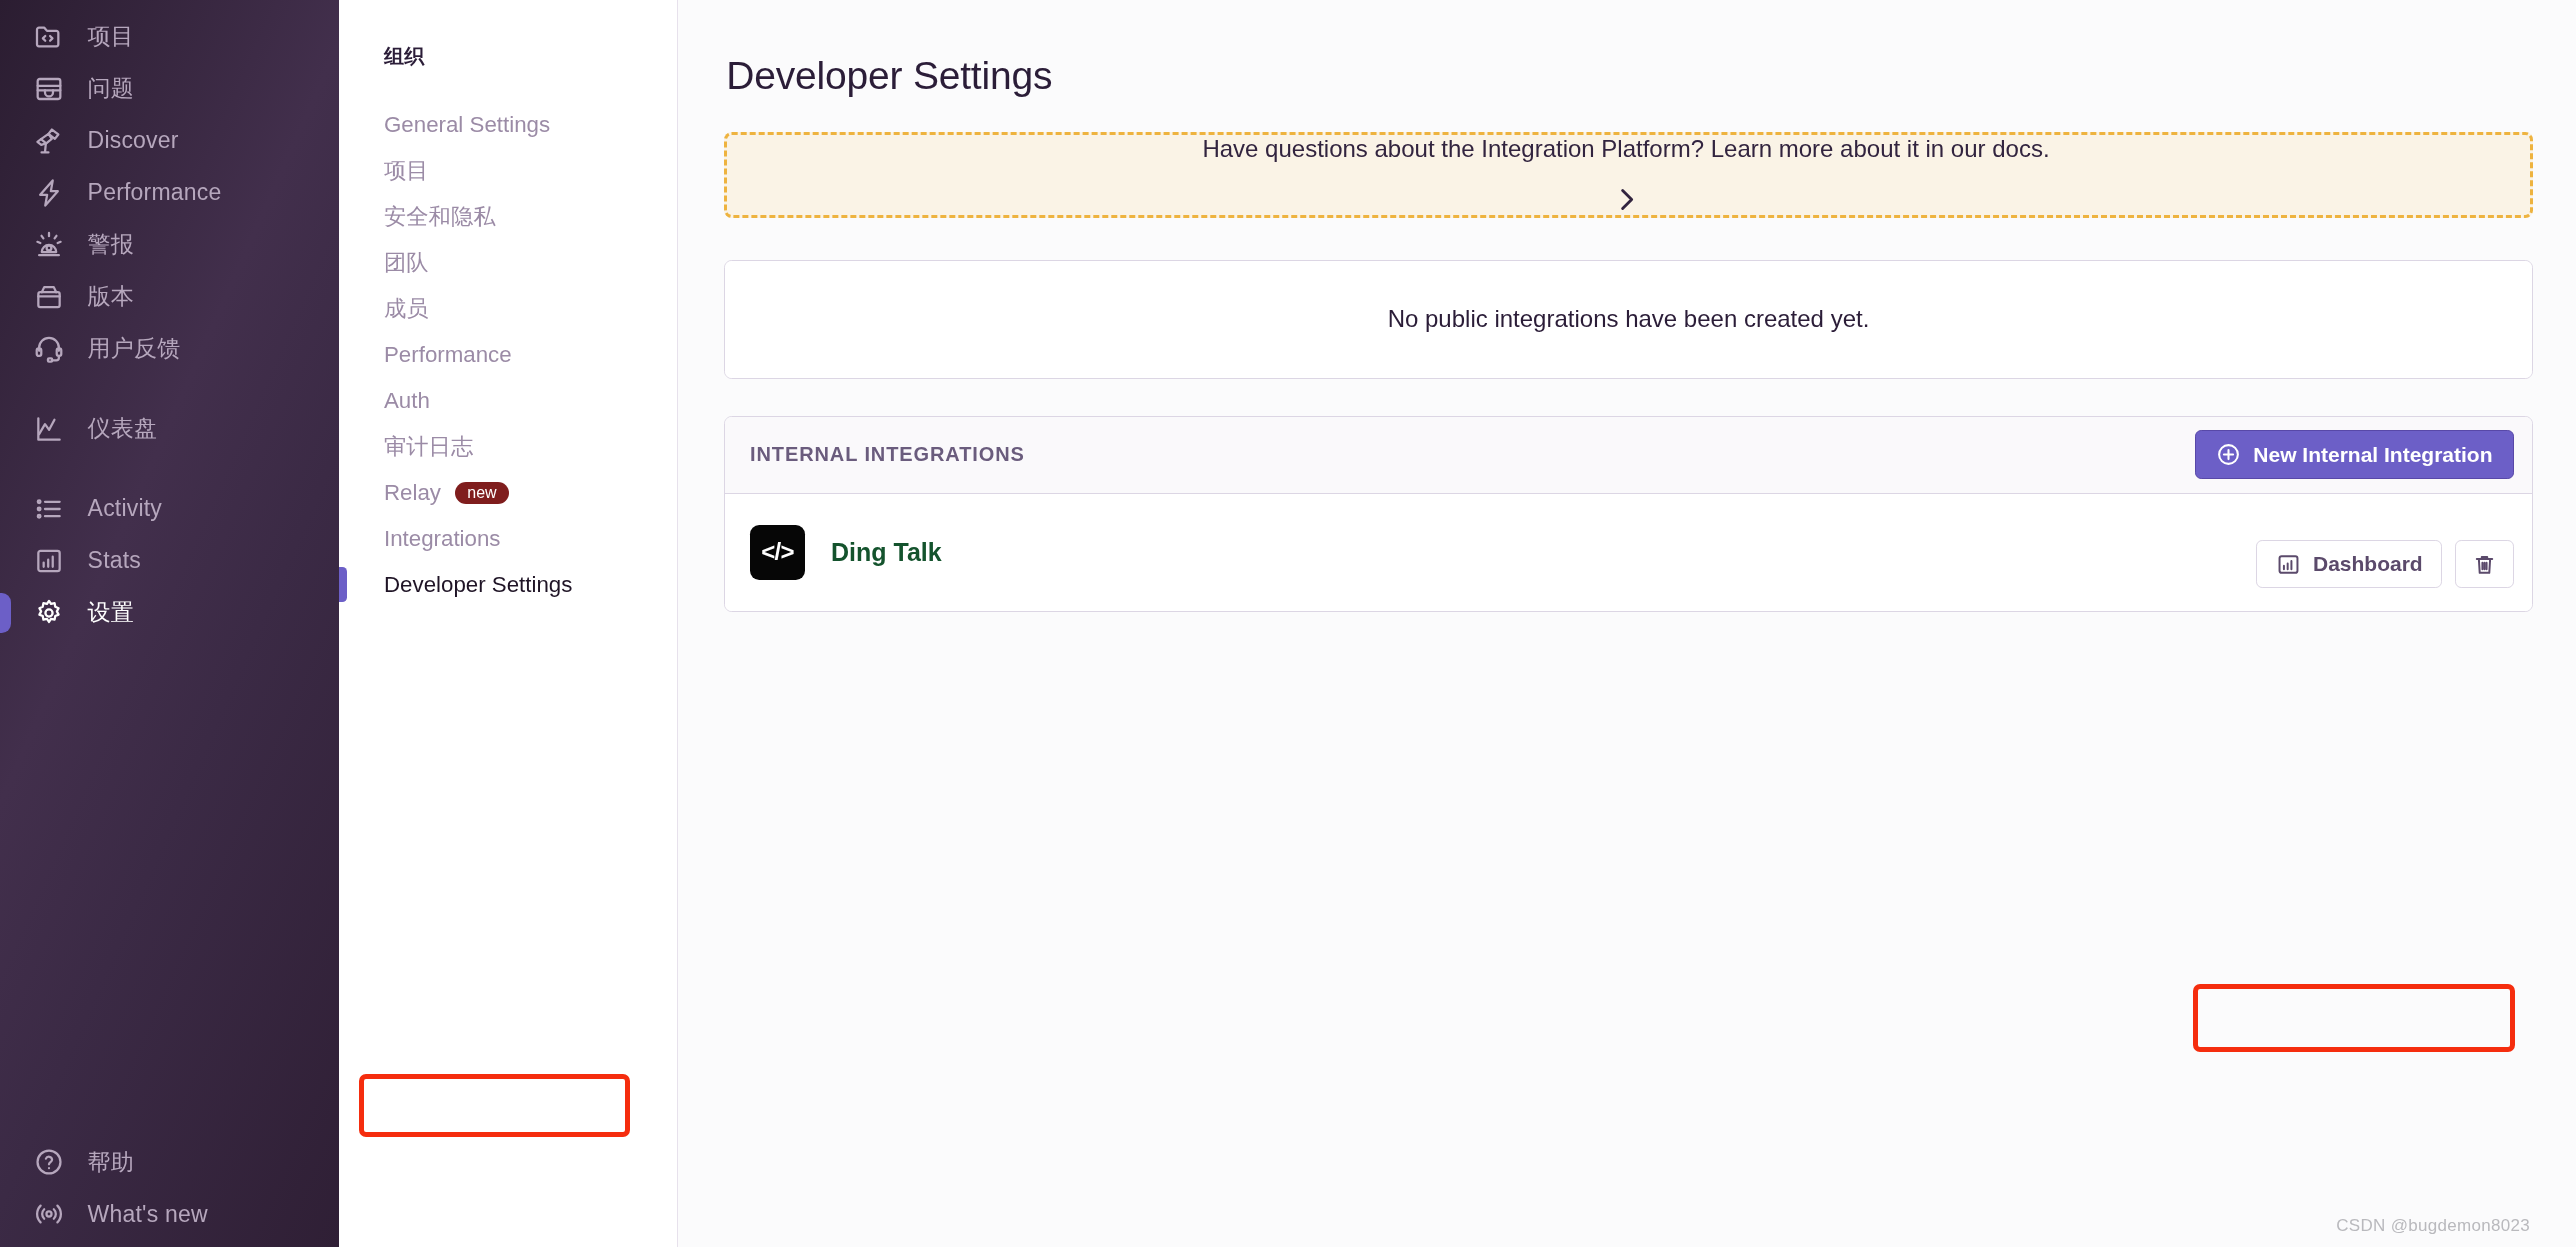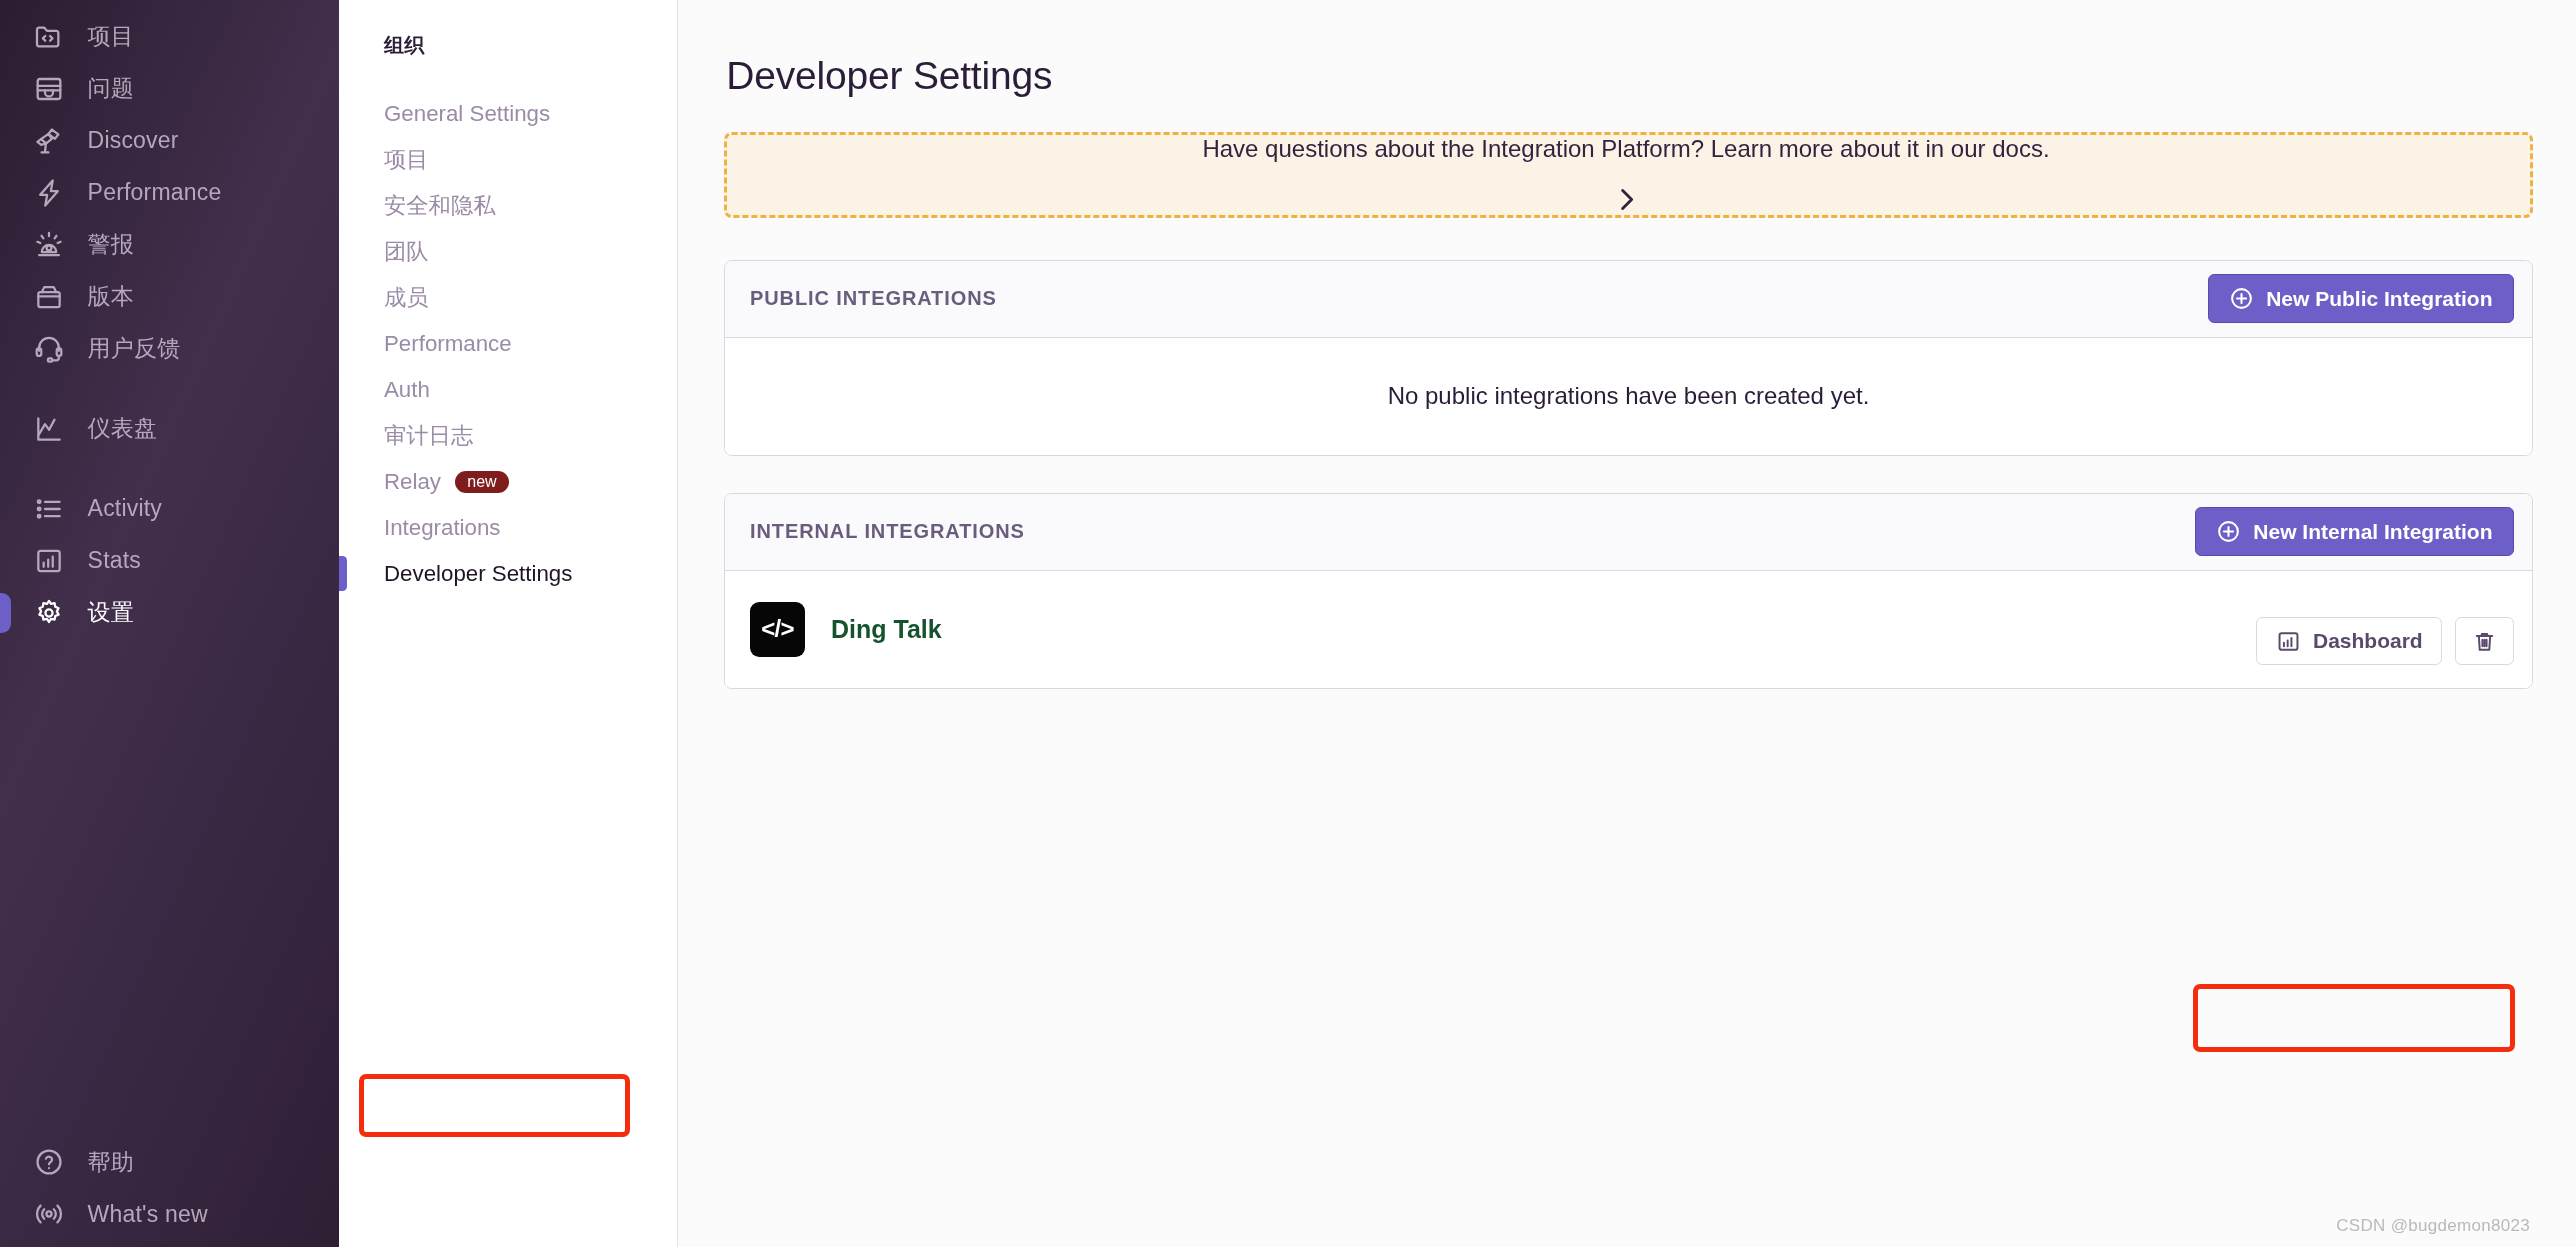--- a/index.html
+++ b/index.html
@@ -60,21 +60,21 @@
   }
   .sidebar-bottom { margin-top: auto; padding-bottom: 7.7px; }
 
   
   .settings-nav {
     width: 339px;
     flex: 0 0 339px;
     height: 1248px;
     background: #ffffff;
     border-right: 1.5px solid #e7e1ec;
-    padding: 32px 0 0 45px;
+    padding: 43px 0 0 45px;
     position: relative;
   }
   .settings-heading {
     font-size: 20px;
     font-weight: 700;
     color: #2b1d38;
     margin-bottom: 32px;
     letter-spacing: 0.2px;
   }
   .settings-list { display: flex; flex-direction: column; }
@@ -471,30 +471,20 @@
     <div class="docs-banner">
       <div class="docs-banner-text">Have questions about the Integration Platform? Learn more about it in our docs.</div>
       <span>
         <svg class="chev" viewBox="0 0 24 24" fill="none" stroke="#32243f" stroke-width="2.2" stroke-linecap="round" stroke-linejoin="round">
           <path d="M9 5l7 7-7 7"></path>
         </svg>
       </span>
     </div>
 
     <section class="panel">
-      <div class="panel-header">
-        <span class="panel-header-title">PUBLIC INTEGRATIONS</span>
-        <button class="btn-primary">
-          <svg class="plus" viewBox="0 0 24 24" fill="none" stroke="#ffffff" stroke-width="2" stroke-linecap="round">
-            <circle cx="12" cy="12" r="9"></circle>
-              <path d="M12 7.6v8.8M7.6 12h8.8"></path>
-          </svg>
-          <span>New Public Integration</span>
-        </button>
-      </div>
       <div class="panel-body">
         <div class="empty-state">No public integrations have been created yet.</div>
       </div>
     </section>
 
     <section class="panel">
       <div class="panel-header">
         <span class="panel-header-title">INTERNAL INTEGRATIONS</span>
         <button class="btn-primary">
           <svg class="plus" viewBox="0 0 24 24" fill="none" stroke="#ffffff" stroke-width="2" stroke-linecap="round">

